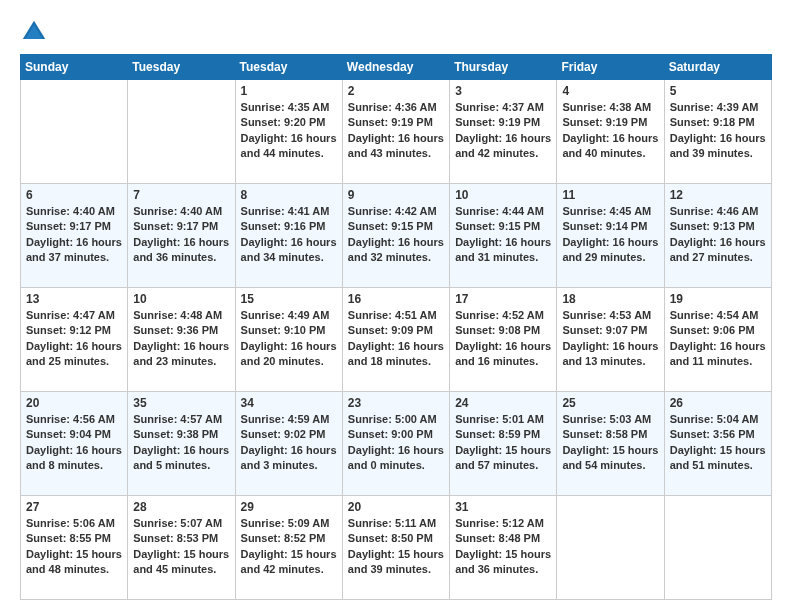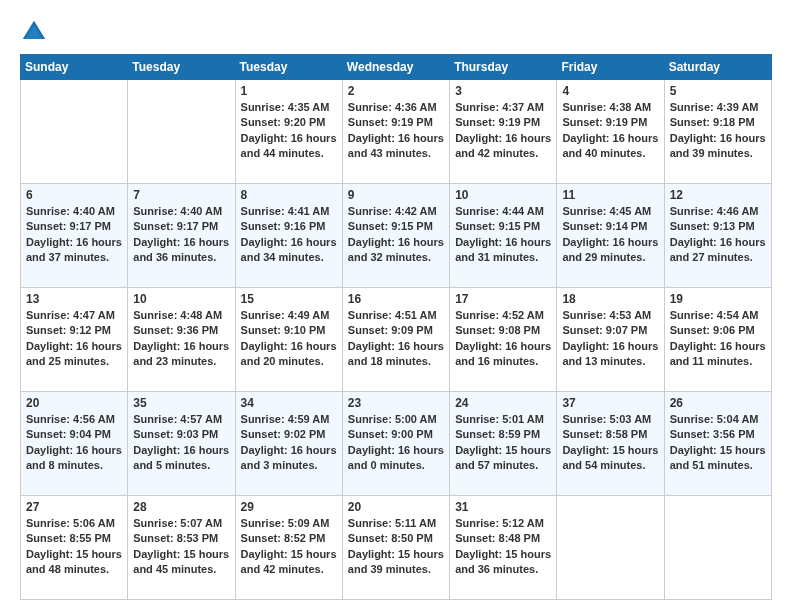--- a/index.html
+++ b/index.html
@@ -285,21 +285,21 @@
           <td>
             <span class="day-num">20</span>
             <div class="cell-info">Sunrise: 4:56 AM
 Sunset: 9:04 PM
 Daylight: 16 hours
 and 8 minutes.</div>
           </td>
           <td>
             <span class="day-num">35</span>
             <div class="cell-info">Sunrise: 4:57 AM
-Sunset: 9:03 PM
+Sunset: 9:38 PM
 Daylight: 16 hours
 and 5 minutes.</div>
           </td>
           <td>
             <span class="day-num">34</span>
             <div class="cell-info">Sunrise: 4:59 AM
 Sunset: 9:02 PM
 Daylight: 16 hours
 and 3 minutes.</div>
           </td>
@@ -311,21 +311,21 @@
 and 0 minutes.</div>
           </td>
           <td>
             <span class="day-num">24</span>
             <div class="cell-info">Sunrise: 5:01 AM
 Sunset: 8:59 PM
 Daylight: 15 hours
 and 57 minutes.</div>
           </td>
           <td>
-            <span class="day-num">37</span>
+            <span class="day-num">25</span>
             <div class="cell-info">Sunrise: 5:03 AM
 Sunset: 8:58 PM
 Daylight: 15 hours
 and 54 minutes.</div>
           </td>
           <td>
             <span class="day-num">26</span>
             <div class="cell-info">Sunrise: 5:04 AM
 Sunset: 3:56 PM
 Daylight: 15 hours

